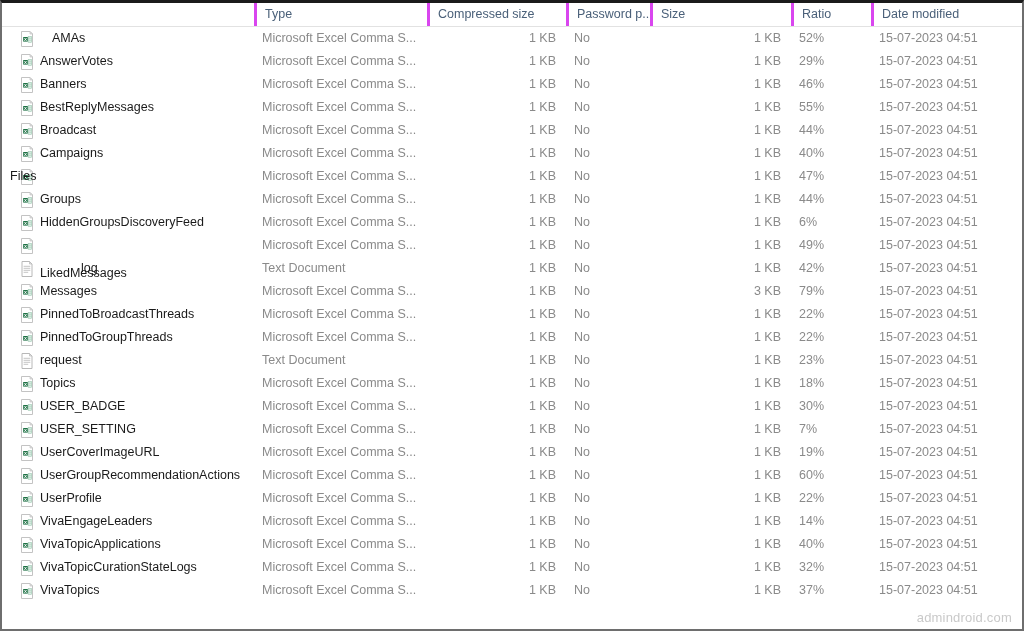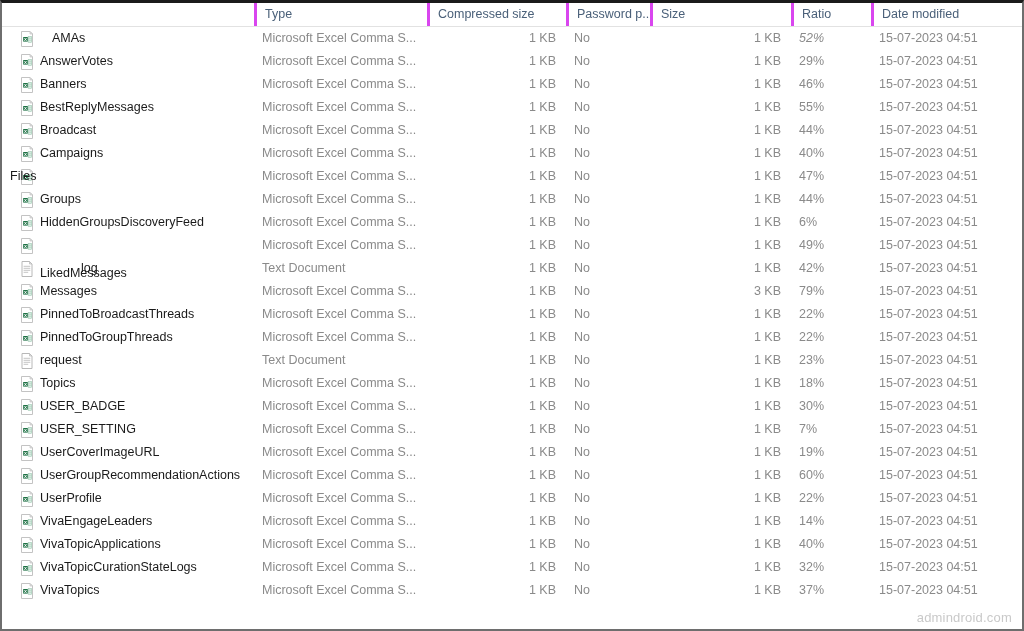--- a/index.html
+++ b/index.html
@@ -132,21 +132,21 @@
             <text x="7.5" y="10.8" font-family="Liberation Sans, sans-serif" font-size="4.4" font-weight="bold" fill="#ffffff" text-anchor="middle">X</text>
             <rect x="10.2" y="6.3" width="3.4" height="6.0" fill="#d9ece2" stroke="#9dc9b2" stroke-width="0.6"></rect>
             <line x1="10.2" y1="8.3" x2="13.6" y2="8.3" stroke="#9dc9b2" stroke-width="0.5"></line>
             <line x1="10.2" y1="10.3" x2="13.6" y2="10.3" stroke="#9dc9b2" stroke-width="0.5"></line>
           </svg></span>
         <div class="cell cell-name" style="left: 12px; width: 252px;">AMAs</div>
         <div class="cell cell-type" style="left: 252px; width: 173px;">Microsoft Excel Comma S...</div>
         <div class="cell cell-csize" style="left: 425px; width: 139px;">1 KB</div>
         <div class="cell cell-pwd" style="left: 564px; width: 84px;">No</div>
         <div class="cell cell-size" style="left: 648px; width: 141px;">1 KB</div>
-        <div class="cell cell-ratio" style="left: 789px; width: 80px; font-style: italic;">52%</div>
+        <div class="cell cell-ratio" style="left: 789px; width: 80px;">52%</div>
         <div class="cell cell-date" style="left: 869px; width: 151px;">15-07-2023 04:51</div>
       </div>
       <div class="file-row">
         <span class="file-icon"><svg viewBox="0 0 18 18" width="18" height="18">
             <path d="M3.5 1.5 H12 L14.5 4 V16.5 H3.5 Z" fill="#ffffff" stroke="#c3c3c3" stroke-width="1"></path>
             <path d="M12 1.5 L14.5 4 H12 Z" fill="#e3e3e3" stroke="#c3c3c3" stroke-width="0.7"></path>
             <rect x="5.2" y="7.0" width="4.6" height="4.6" fill="#1d7044"></rect>
             <text x="7.5" y="10.8" font-family="Liberation Sans, sans-serif" font-size="4.4" font-weight="bold" fill="#ffffff" text-anchor="middle">X</text>
             <rect x="10.2" y="6.3" width="3.4" height="6.0" fill="#d9ece2" stroke="#9dc9b2" stroke-width="0.6"></rect>
             <line x1="10.2" y1="8.3" x2="13.6" y2="8.3" stroke="#9dc9b2" stroke-width="0.5"></line>

